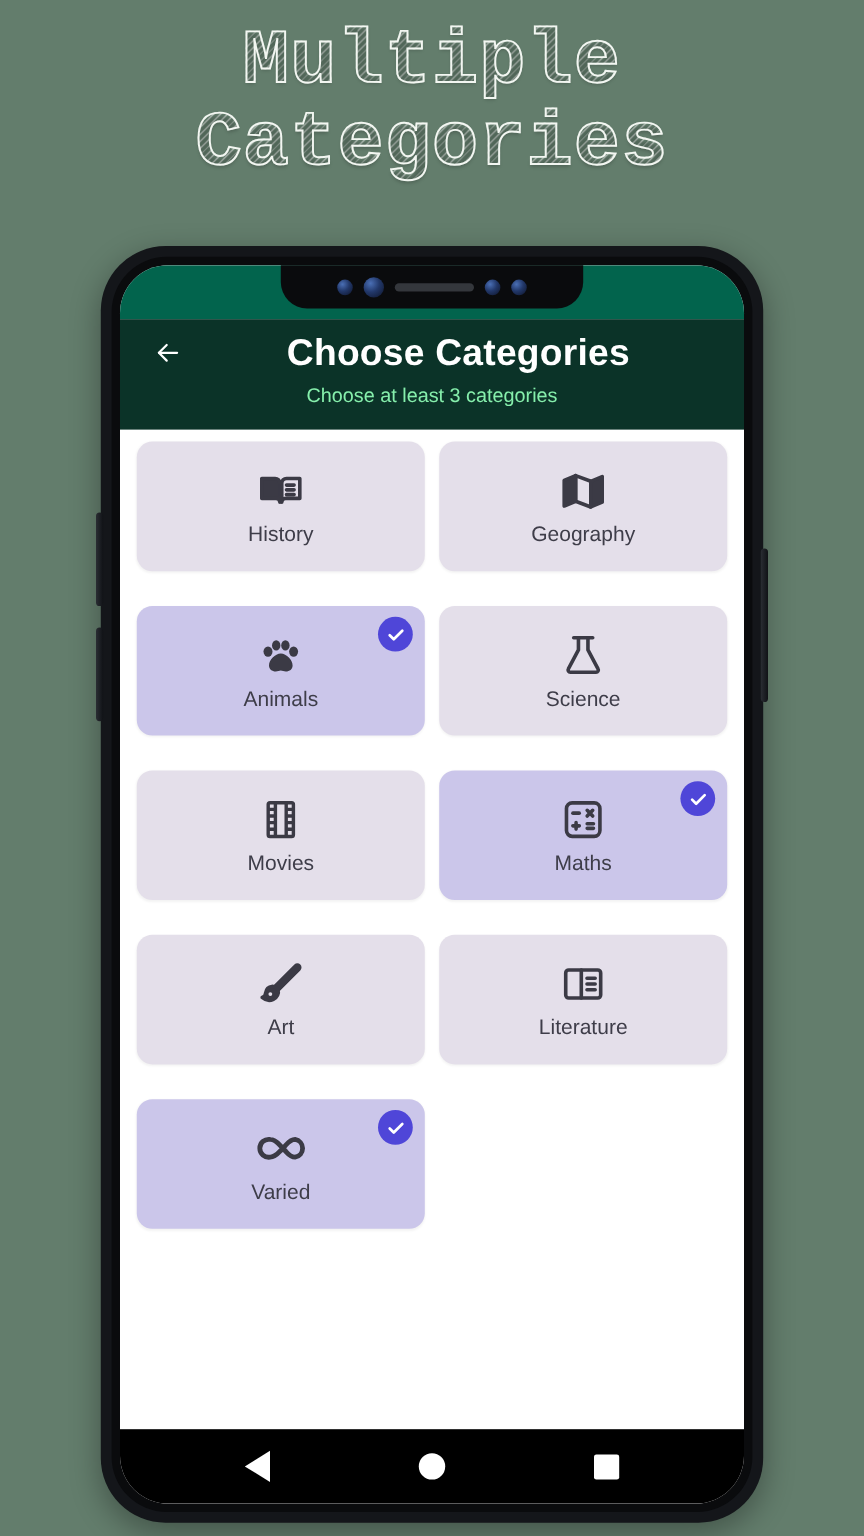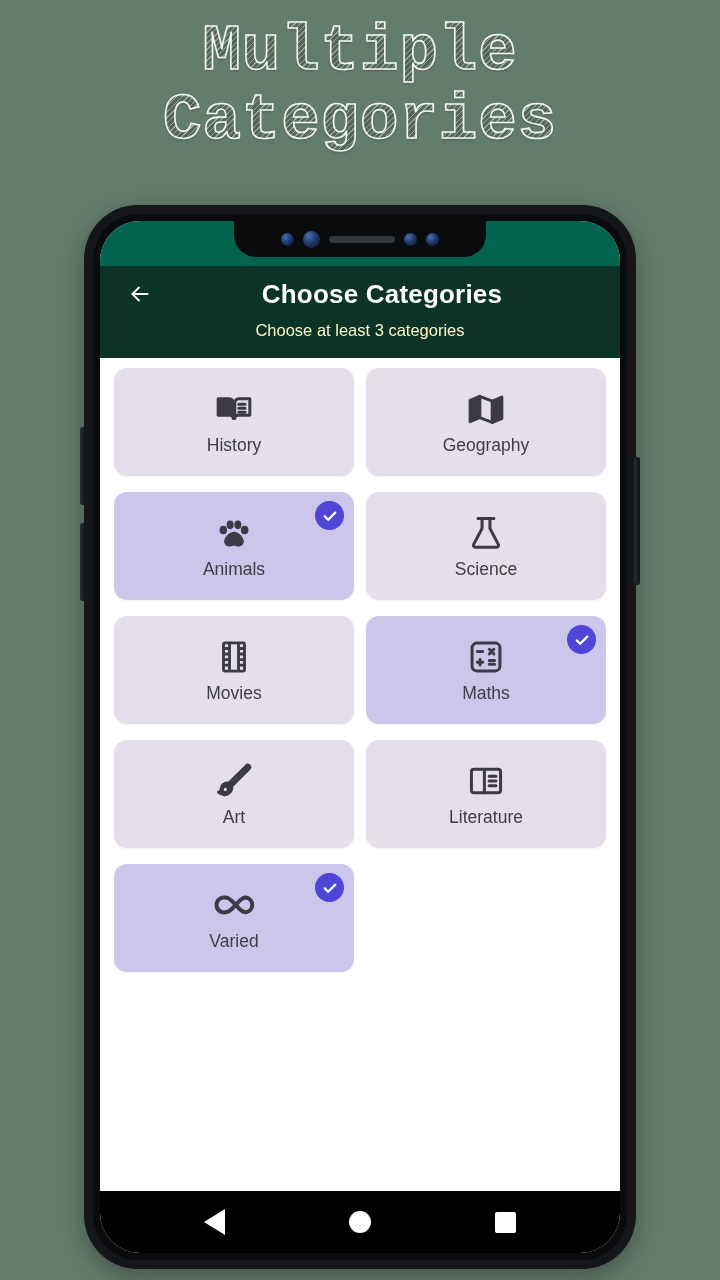--- a/index.html
+++ b/index.html
@@ -129,49 +129,49 @@
   .back-button {
     width: 44px; height: 44px;
     display: flex; align-items: center; justify-content: center;
     flex: none;
   }
   .back-button svg { display: block; }
   .app-title {
     flex: 1;
     text-align: center;
     color: #ffffff;
-    font-size: 26px;
+    font-size: 31px;
     font-weight: 700;
     letter-spacing: 0.2px;
     margin-left: -44px;
     padding-left: 44px;
   }
   .app-subtitle {
     text-align: center;
-    color: #fef9c3;
+    color: #86efac;
     font-size: 16.5px;
     margin-top: 5px;
   }
 
   
   .content-panel {
     flex: 1;
     background: #ffffff;
     border-radius: 28px 28px 0 0;
     margin-top: -4px;
     display: flex;
     flex-direction: column;
     padding: 14px 14px 0 14px;
     min-height: 0;
   }
 
   .category-grid {
     display: grid;
     grid-template-columns: 1fr 1fr;
-    gap: 16px 12px;
+    gap: 29px 12px;
     flex: none;
   }
 
   .category-card {
     background: #e4dfea;
     border-radius: 13px;
     height: 108px;
     position: relative;
     display: flex;
     flex-direction: column;

